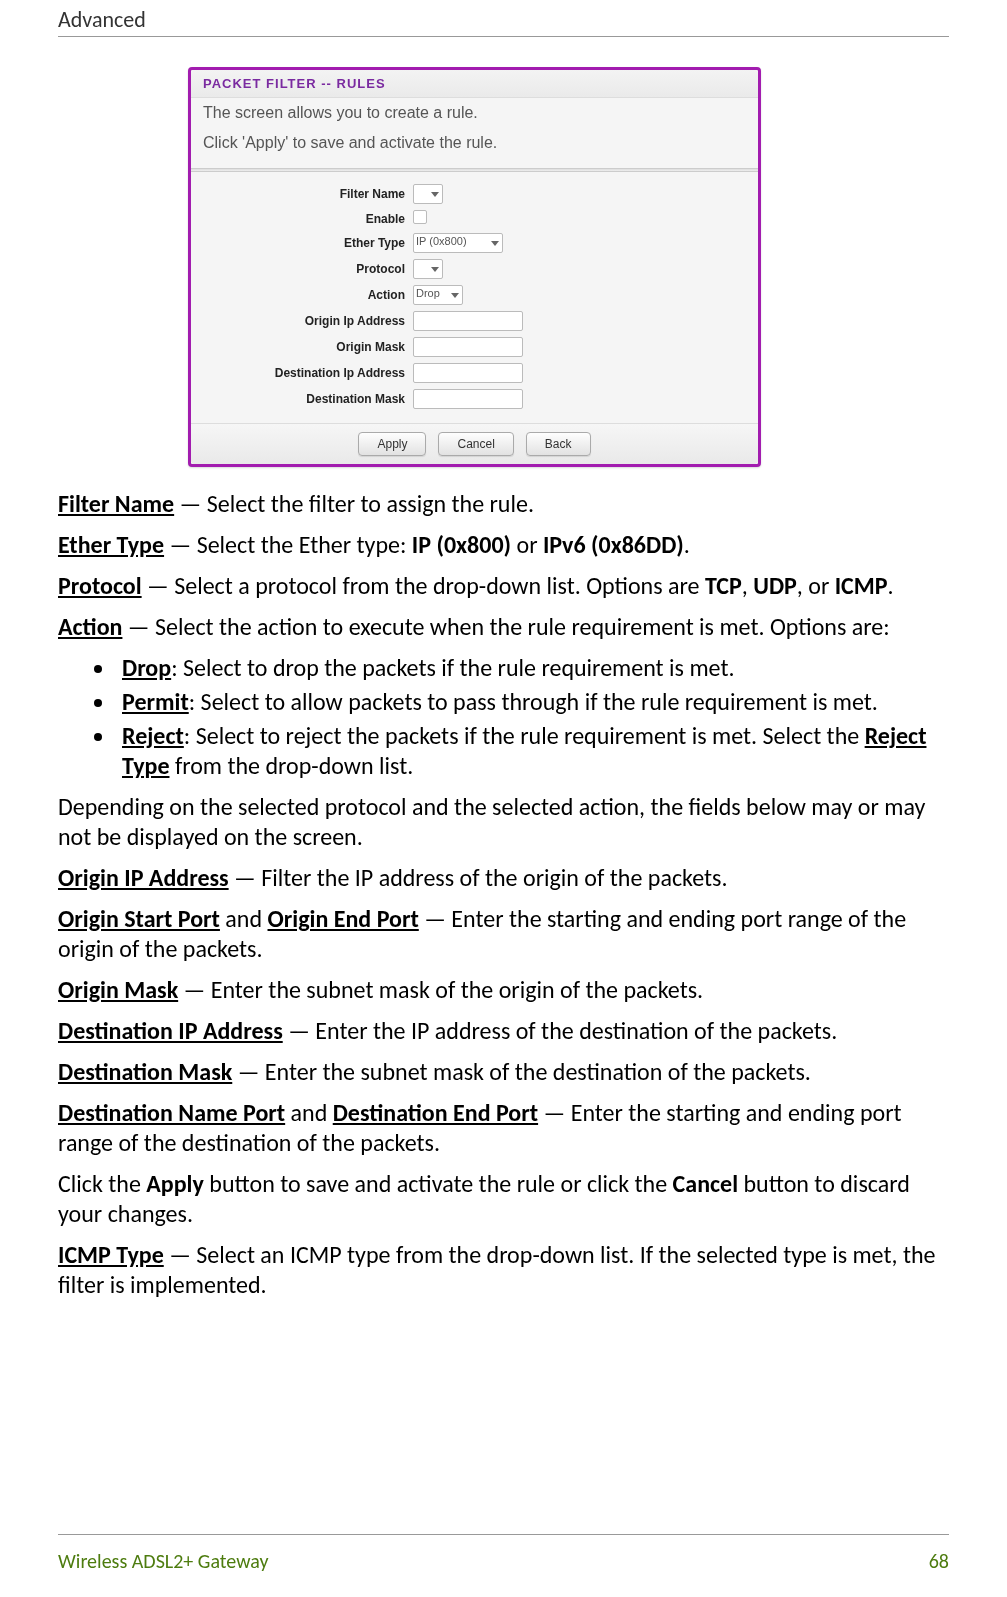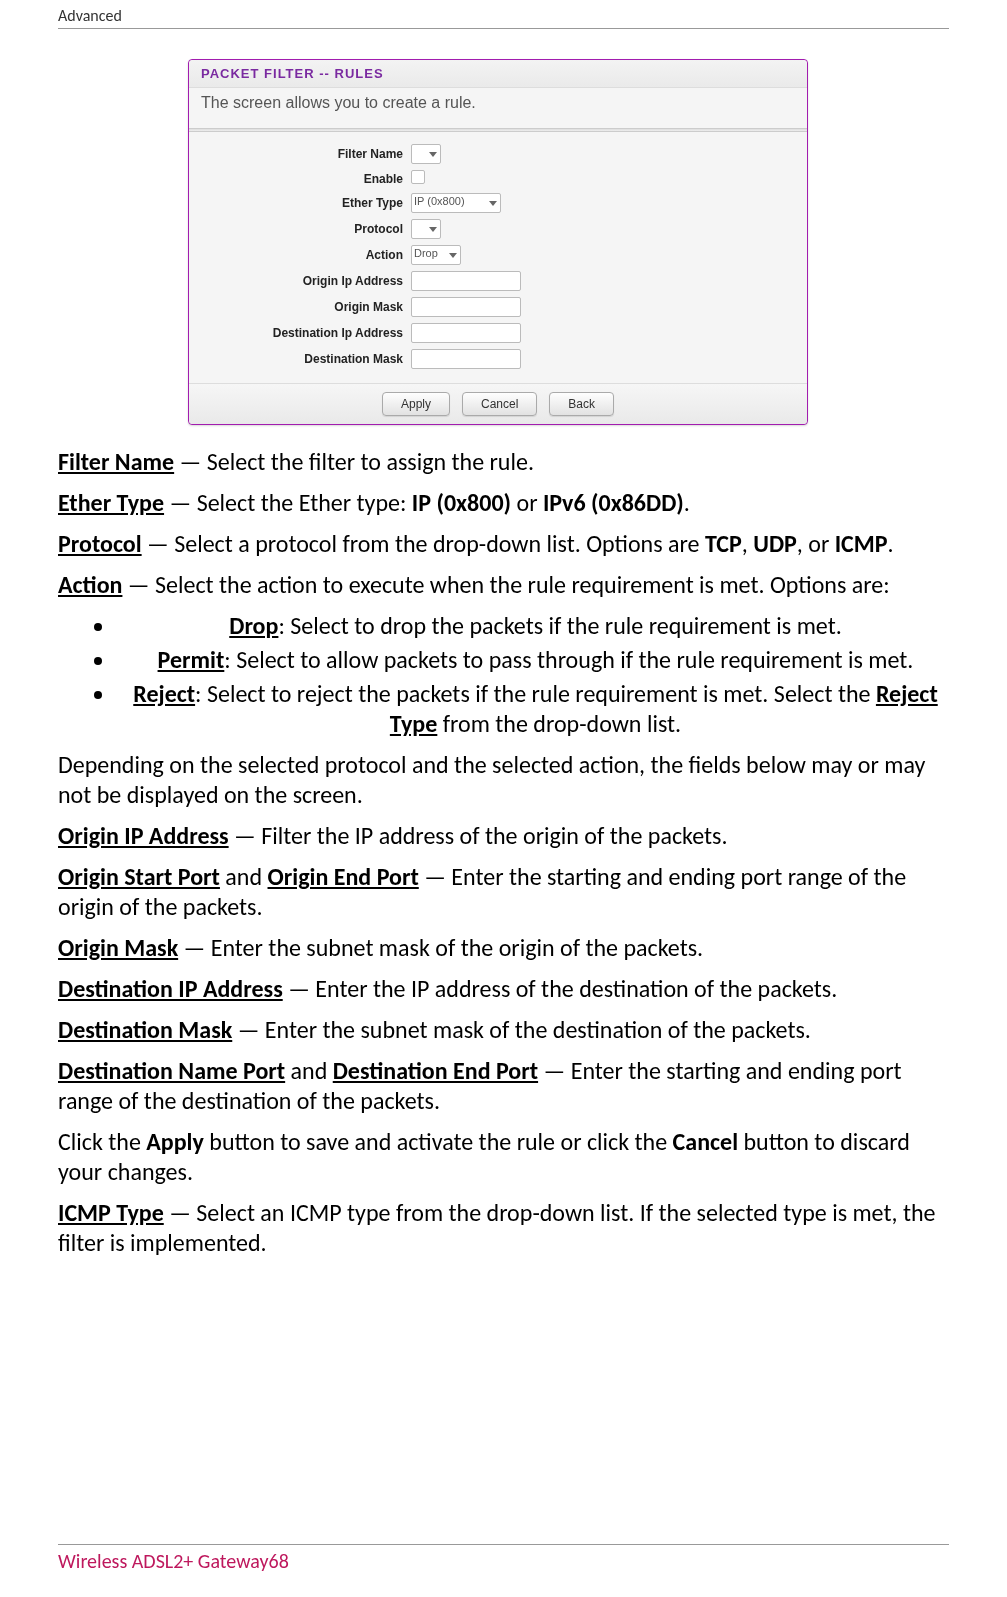--- a/index.html
+++ b/index.html
@@ -7,31 +7,31 @@
     font-family: Calibri, "Segoe UI", Arial, sans-serif;
     width: 1007px;
     height: 1597px;
     background: #fff;
     color: #000;
     padding: 0 58px 0 58px;
     position: relative;
   }
   .header {
     font-family: Calibri, Arial, sans-serif;
-    font-size: 16px;
+    font-size: 22px;
     color: #333;
     padding-top: 6px;
     padding-bottom: 3px;
     border-bottom: 1px solid #999;
     margin-bottom: 30px;
   }
   .panel {
-    width: 620px;
+    width: 573px;
     margin: 0 0 22px 130px;
-    border: 1px solid #a21caf;
+    border: 3px solid #a21caf;
     border-radius: 4px;
     background: #f5f5f5;
     box-shadow: 0 1px 2px rgba(0,0,0,0.15);
     font-family: Arial, sans-serif;
     font-size: 12px;
   }
   .panel-title {
     background: linear-gradient(#f3f3f3,#eaeaea);
     color: #7a2aa0;
     font-weight: bold;
@@ -119,45 +119,46 @@
     border-radius: 4px;
     padding: 4px 18px;
     cursor: pointer;
     box-shadow: 0 1px 1px rgba(0,0,0,0.1);
   }
   .doc {
     font-size: 24px;
     line-height: 1.25;
   }
   .doc p { margin-bottom: 11px; }
-  .doc ul { list-style: disc; margin: 4px 0 11px 58px; text-align: center; }
+  .doc ul { list-style: disc; margin: 4px 0 11px 58px; }
   .doc li { margin-bottom: 4px; padding-left: 6px; }
   .b { font-weight: bold; }
   .u { text-decoration: underline; }
   .footer {
     position: absolute;
     left: 58px; right: 58px;
     bottom: 24px;
     border-top: 1px solid #999;
-    padding-top: 4px;
+    padding-top: 14px;
     display: flex;
-    justify-content: flex-start;
+    justify-content: space-between;
     font-size: 20px;
-    color: #be185d;
+    color: #4d7c0f;
   }
 </style>
 </head>
 <body>
 
 <div class="header">Advanced</div>
 
 <div class="panel">
   <div class="panel-title">PACKET FILTER -- RULES</div>
   <div class="panel-desc">
     <p>The screen allows you to create a rule.</p>
+    <p>Click 'Apply' to save and activate the rule.</p>
   </div>
   <div class="panel-sep"></div>
   <div class="form-area">
 
     <div class="form-row">
       <div class="form-label">Filter Name</div>
       <div class="form-control">
           <div class="sel"></div>
         </div>
     </div>

